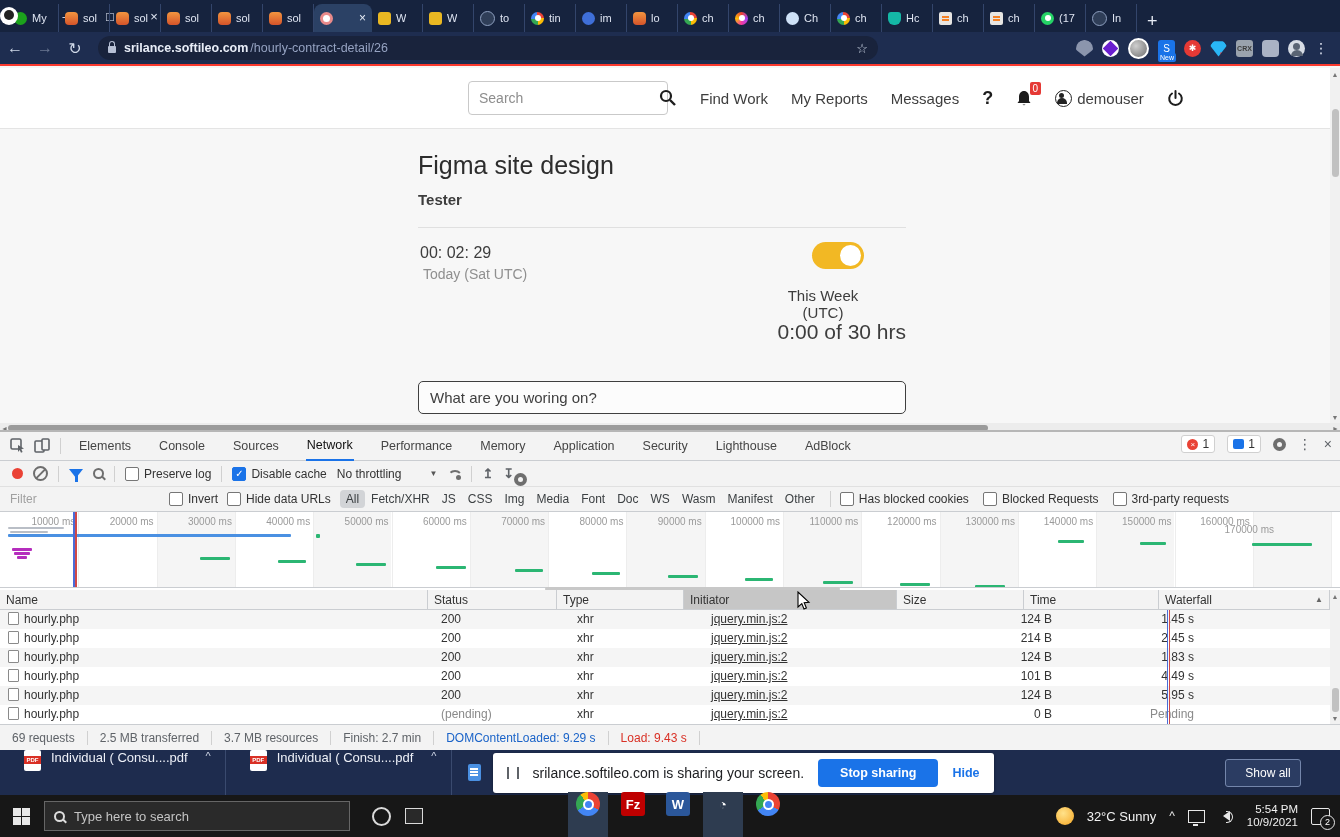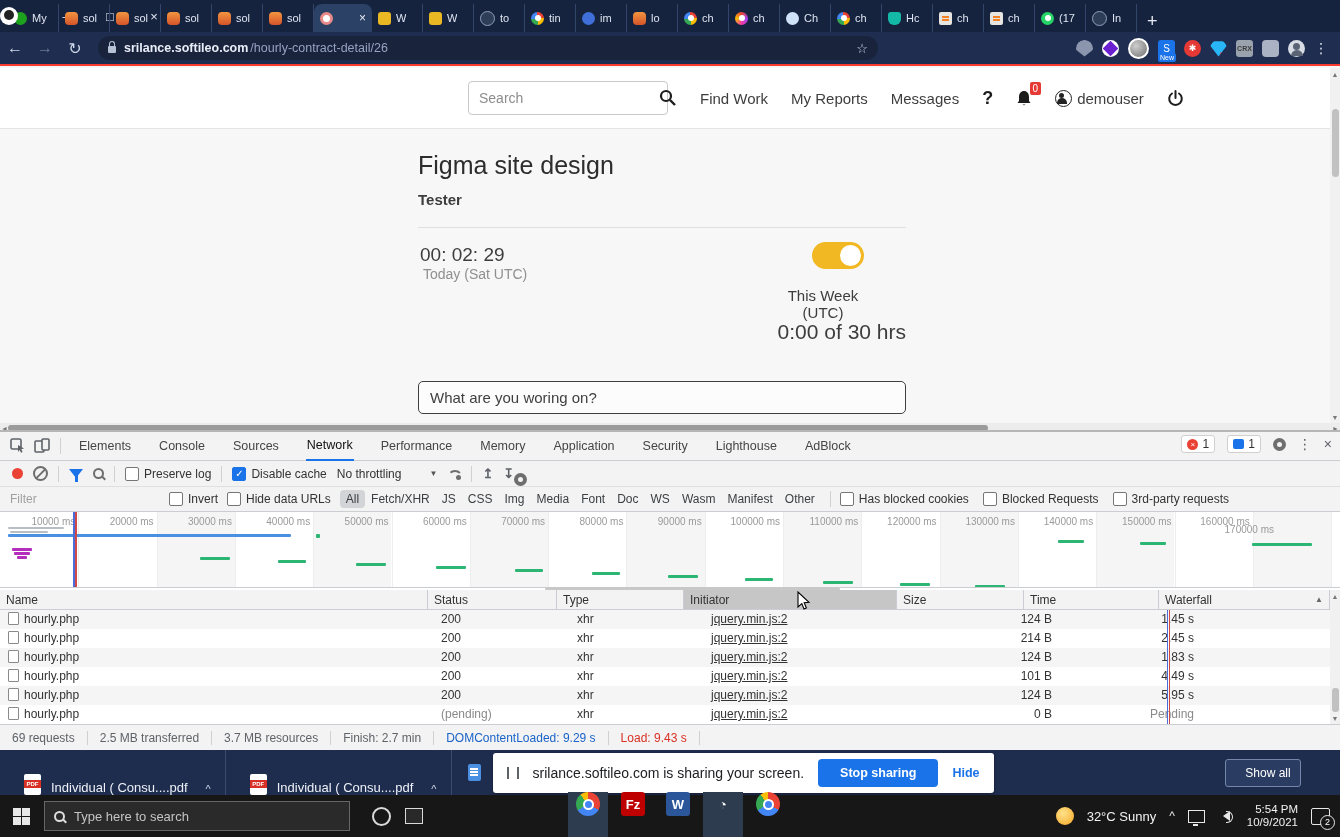--- a/index.html
+++ b/index.html
@@ -61,21 +61,21 @@
   #hdr-nav{left:700px;top:0;width:490px;height:60px;display:flex;align-items:center;gap:23px;color:#3e3e3e;font-size:15px;}
   .iconbox{position:relative;display:inline-flex;}
   #bell-badge{position:absolute;right:-9px;top:-7px;background:#e53935;color:#fff;font-size:10px;line-height:13px;padding:0 3px;border-radius:2px;}
   #user-chip{display:flex;align-items:center;gap:5px;}
   #person-ic{width:15px;height:15px;border-radius:50%;border:1.8px solid #222;position:relative;}
   #person-ic::after{content:"";position:absolute;left:3.2px;top:2px;width:5px;height:5px;border-radius:50%;background:#222;}
   #person-ic::before{content:"";position:absolute;left:1px;top:7.6px;width:9.5px;height:6px;border-radius:5px 5px 0 0;background:#222;}
   #content-ttl{left:418px;top:85px;font-size:25px;color:#2d2d2d;}
   #content-sub{left:418px;top:125px;font-size:15px;font-weight:bold;color:#3d3d3d;}
   #divider1{left:418px;top:161px;width:488px;height:1px;background:#e0e0e0;}
-  #timer{left:420px;top:178px;font-size:19px;color:#3d3d3d;}
+  #timer{left:420px;top:178px;font-size:16px;color:#3d3d3d;}
   #timer-cap{left:423px;top:200px;font-size:14px;color:#8f8f8f;}
   #toggle{left:812px;top:176px;width:52px;height:27px;border-radius:14px;background:#f2b824;}
   #toggle-knob{position:absolute;right:3px;top:3px;width:21px;height:21px;border-radius:50%;background:#fff;}
   #toggle-cap{left:767px;top:221px;width:112px;text-align:center;font-size:15px;color:#3d3d3d;}
   #hours{left:666px;top:254px;width:240px;text-align:right;font-size:21px;color:#3d3d3d;}
   #work-input{left:418px;top:315px;width:464px;height:31px;border:1.5px solid #3f3f3f;border-radius:5px;background:#fcfcfc;
               font-size:15px;color:#333;padding:0 11px;font-family:"Liberation Sans",sans-serif;}
   #work-input::placeholder{color:#3f3f3f;}
   #site-vsb{left:1330px;top:2px;width:10px;height:355px;background:#f1f1f1;}
   #site-vsb .thumb{position:absolute;left:1.5px;top:41px;width:7px;height:68px;background:#c1c1c1;border-radius:4px;}
@@ -139,21 +139,21 @@
   .wf-line{position:absolute;width:1px;}
   .wfbar{position:absolute;border-radius:1px;}
   #tbl-vsb{left:1330px;top:158px;width:10px;height:134px;background:#f1f1f1;}
   #tbl-vsb .thumb{position:absolute;left:1.5px;top:98px;width:7px;height:24px;background:#c1c1c1;border-radius:3px;}
   #dt-status{left:0;top:292px;width:1340px;height:26px;background:#f3f3f3;border-top:1px solid #cacdd1;display:flex;align-items:center;color:#5f6368;}
   .st-item{padding:0 12px;border-right:1px solid #d0d0d0;line-height:14px;}
   .st-blue{color:#1a63c8;}
   .st-red{color:#d93025;}
   
   #dlbar{left:0;top:750px;width:1340px;height:45px;background:#1e2c4e;display:flex;align-items:center;}
-  .dl-item{display:flex;align-items:flex-end;gap:10px;height:45px;padding:0 14px 0 24px;border-right:1px solid #3a4a6e;color:#eef1f8;font-size:13px;}
+  .dl-item{display:flex;align-items:flex-start;gap:10px;height:45px;padding:0 14px 0 24px;border-right:1px solid #3a4a6e;color:#eef1f8;font-size:13px;}
   .pdf-ic{width:17px;height:21px;background:#fff;border-radius:2px;position:relative;}
   .pdf-ic::after{content:"PDF";position:absolute;left:0;right:0;top:6px;text-align:center;font-size:6px;font-weight:bold;color:#fff;background:#d93025;height:8px;line-height:8px;}
   .dl-chev{color:#cfd6e6;font-size:11px;margin-left:8px;}
   #bluedoc{width:13px;height:17px;background:#4a90e2;border-radius:2px;margin:0 12px 0 16px;position:relative;}
   #bluedoc::after{content:"";position:absolute;left:2.5px;top:4px;width:8px;height:1.5px;background:#fff;box-shadow:0 3px 0 #fff,0 6px 0 #fff;}
   #share-pill{height:40px;background:#fff;border-radius:3px;display:flex;align-items:center;gap:14px;padding:0 10px 0 14px;box-shadow:0 1px 3px rgba(0,0,0,.4);}
   .pausebars{width:8px;height:12px;border-left:2.5px solid #5f6368;border-right:2.5px solid #5f6368;}
   #share-text{font-size:14px;color:#202124;}
   #stop-btn{background:#1a73e8;color:#fff;font-size:12.5px;font-weight:bold;padding:7px 22px;border-radius:4px;}
   #hide-link{color:#1a73e8;font-size:12.5px;font-weight:bold;margin-right:4px;}

